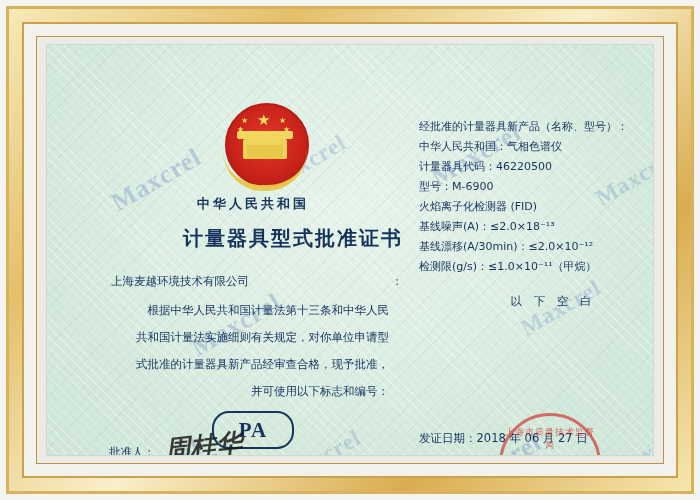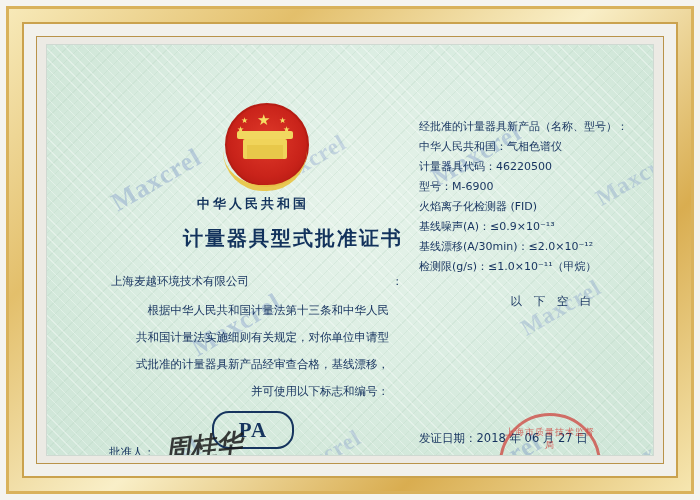--- a/index.html
+++ b/index.html
@@ -201,39 +201,39 @@
     <div class="left-col">
       <div class="title1">中华人民共和国</div>
       <div class="title2">计量器具型式批准证书</div>
       <div class="holder-row">
         <span class="holder-name">上海麦越环境技术有限公司</span>
         <span class="holder-colon">：</span>
       </div>
       <div class="body-text">
         <p>根据中华人民共和国计量法第十三条和中华人民</p>
         <p>共和国计量法实施细则有关规定，对你单位申请型</p>
-        <p>式批准的计量器具新产品经审查合格，基线漂移，</p>
+        <p>式批准的计量器具新产品经审查合格，现予批准，</p>
         <p>并可使用以下标志和编号：</p>
       </div>
       <div class="pa-wrap">
         <div class="pa-mark">PA</div>
       </div>
       <div class="pa-no">2018C163-31</div>
     </div>
 
     <div class="approver">批准人：</div>
     <div class="sign">周桂华</div>
 
     <div class="right-col">
       <div class="row">经批准的计量器具新产品（名称、型号）：</div>
       <div class="row">中华人民共和国：气相色谱仪</div>
       <div class="row">计量器具代码：46220500</div>
       <div class="row">型号：M-6900</div>
       <div class="row">火焰离子化检测器 (FID)</div>
-      <div class="row">基线噪声(A)：≤0.9×10⁻¹³</div>
+      <div class="row">基线噪声(A)：≤2.0×18⁻¹³</div>
       <div class="row">基线漂移(A/30min)：≤2.0×10⁻¹²</div>
       <div class="row">检测限(g/s)：≤1.0×10⁻¹¹（甲烷）</div>
       <div class="blank-note">以 下 空 白</div>
     </div>
 
     <div class="issue">
       <span>发证日期：</span><span>2018 年 06 月 27 日</span>
     </div>
     <div class="issuer">发证机关（盖章）</div>
 

